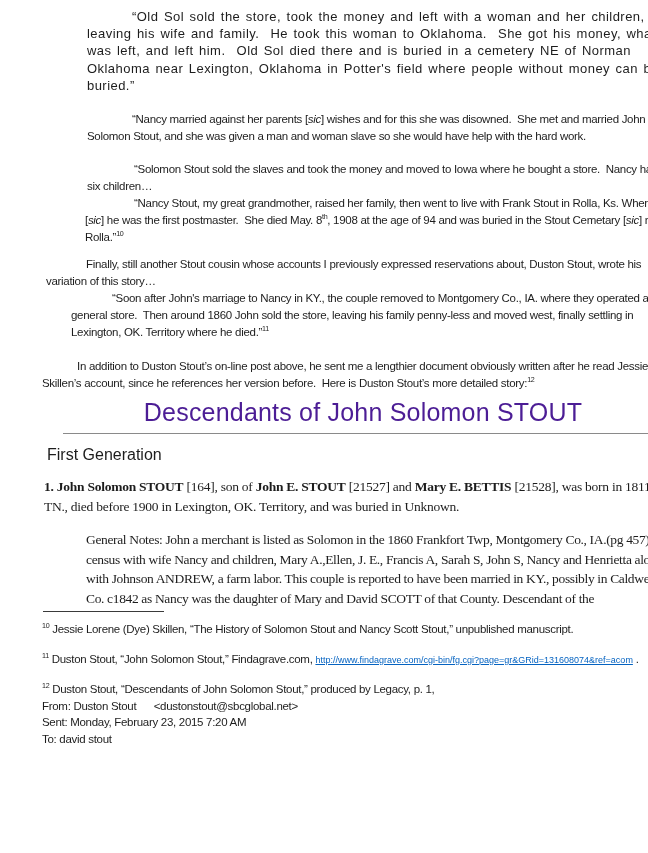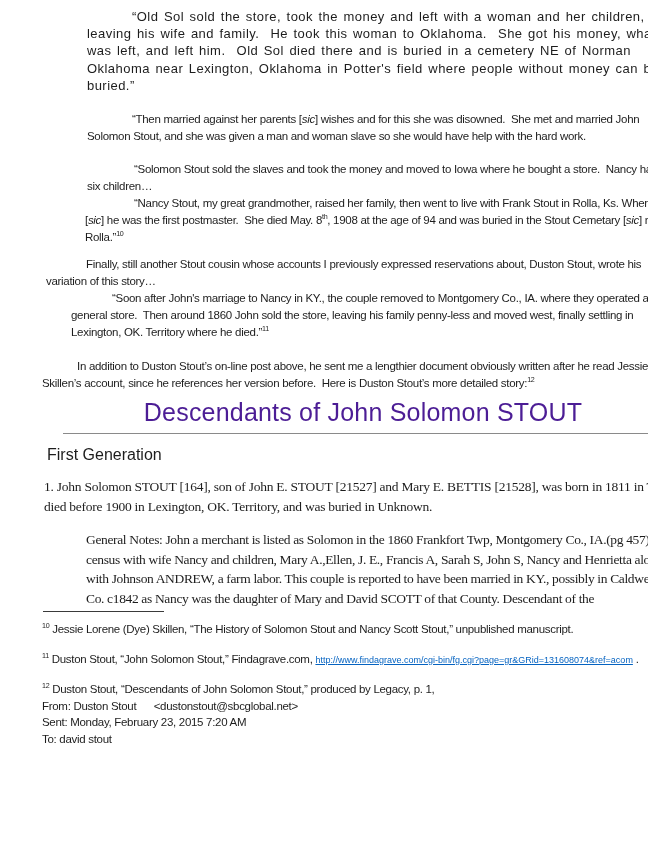--- a/index.html
+++ b/index.html
@@ -26,29 +26,29 @@
   .serif{font-family:"Liberation Serif","DejaVu Serif",serif;font-size:13.5px;letter-spacing:-0.25px;line-height:19.5px;}
   .p-report{margin:13px 6px 0 5px;}
   .p-notes{margin:14px 16px 0 47px;letter-spacing:-0.35px;}
   
   .fn-rule{height:0;border-top:1px solid #3a3a3a;width:121px;margin:3px 0 0 4px;}
   .footnote{font-size:11.5px;letter-spacing:-0.3px;line-height:16px;margin:9px 8px 0 3px;}
   .fn-mid{margin-top:14px;}
   .fn-last{margin-top:13px;line-height:16.5px;}
   sup{font-size:0.62em;line-height:0;vertical-align:super;}
   em{font-style:italic;}
-  strong{font-weight:normal;}
+  strong{font-weight:bold;}
   a.doclink{color:#0563C1;text-decoration:underline;font-size:9px;letter-spacing:0;word-break:break-all;}
 </style>
 </head>
 <body>
 
 <main>
     <p class="nar p-oldsol"><span>“Old Sol sold the store, took the money and left with a woman and her children, leaving his wife and family.  He took this woman to Oklahoma.  She got his money, what was left, and left him.  Old Sol died there and is buried in a cemetery NE of Norman Oklahoma near Lexington, Oklahoma in Potter's field where people without money can be buried.”</span></p>
-    <p class="nar p-quote"><span>“Then married against her parents [</span><em>sic</em><span>] wishes and for this she was disowned.  She met and married John Solomon Stout, and she was given a man and woman slave so she would have help with the hard work.</span></p>
+    <p class="nar p-quote"><span>“Nancy married against her parents [</span><em>sic</em><span>] wishes and for this she was disowned.  She met and married John Solomon Stout, and she was given a man and woman slave so she would have help with the hard work.</span></p>
     <p class="nar p-quote-first"><span>“Solomon Stout sold the slaves and took the money and moved to Iowa where he bought a store.  Nancy had six children…</span></p>
     <p class="nar p-quote-tight"><span>“Nancy Stout, my great grandmother, raised her family, then went to live with Frank Stout in Rolla, Ks. Where [</span><em>sic</em><span>] he was the first postmaster.  She died May. 8</span><sup>th</sup><span>, 1908 at the age of 94 and was buried in the Stout Cemetary [</span><em>sic</em><span>] near Rolla.”</span><sup>10</sup></p>
     <p class="nar p-finally"><span>Finally, still another Stout cousin whose accounts I previously expressed reservations about, Duston Stout, wrote his variation of this story…</span></p>
     <p class="nar p-soon"><span>“Soon after John's marriage to Nancy in KY., the couple removed to Montgomery Co., IA. where they operated a general store.  Then around 1860 John sold the store, leaving his family penny-less and moved west, finally settling in Lexington, OK. Territory where he died.”</span><sup>11</sup></p>
     <p class="nar p-addition"><span>In addition to Duston Stout’s on-line post above, he sent me a lengthier document obviously written after he read Jessie Skillen’s account, since he references her version before.  Here is Duston Stout’s more detailed story:</span><sup>12</sup></p>
     <p class="title"><span>Descendants of John Solomon STOUT</span></p>
     <div class="rule"></div>
     <p class="heading"><span>First Generation</span></p>
     <p class="serif p-report"><strong>1. John Solomon STOUT</strong><span> [164], son of </span><strong>John E. STOUT</strong><span> [21527] and </span><strong>Mary E. BETTIS</strong><span> [21528], was born in 1811 in TN., died before 1900 in Lexington, OK. Territory, and was buried in Unknown.</span></p>
     <p class="serif p-notes"><span>General Notes: John a merchant is listed as Solomon in the 1860 Frankfort Twp, Montgomery Co., IA.(pg 457) census with wife Nancy and children, Mary A.,Ellen, J. E., Francis A, Sarah S, John S, Nancy and Henrietta along with Johnson ANDREW, a farm labor. This couple is reported to have been married in KY., possibly in Caldwell Co. c1842 as Nancy was the daughter of Mary and David SCOTT of that County. Descendant of the</span></p>

